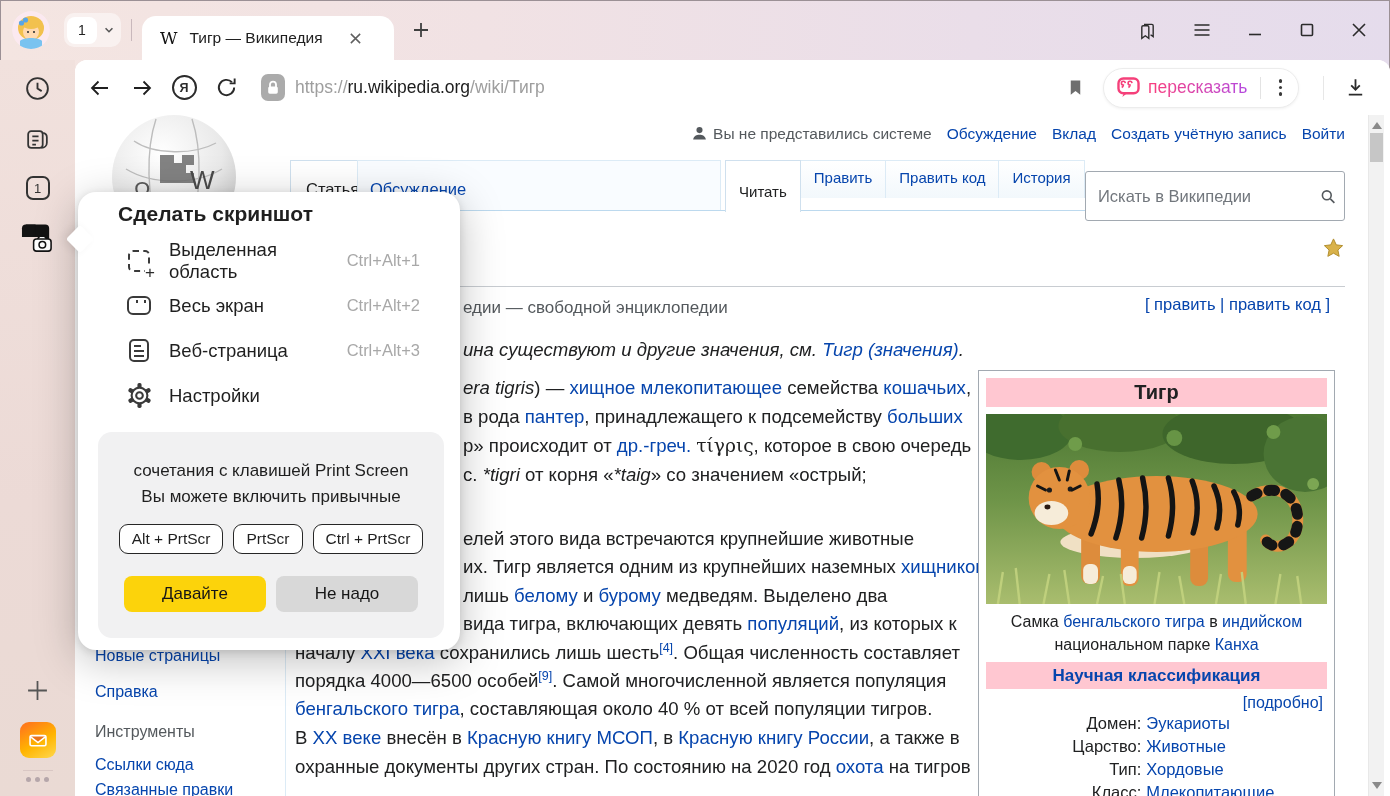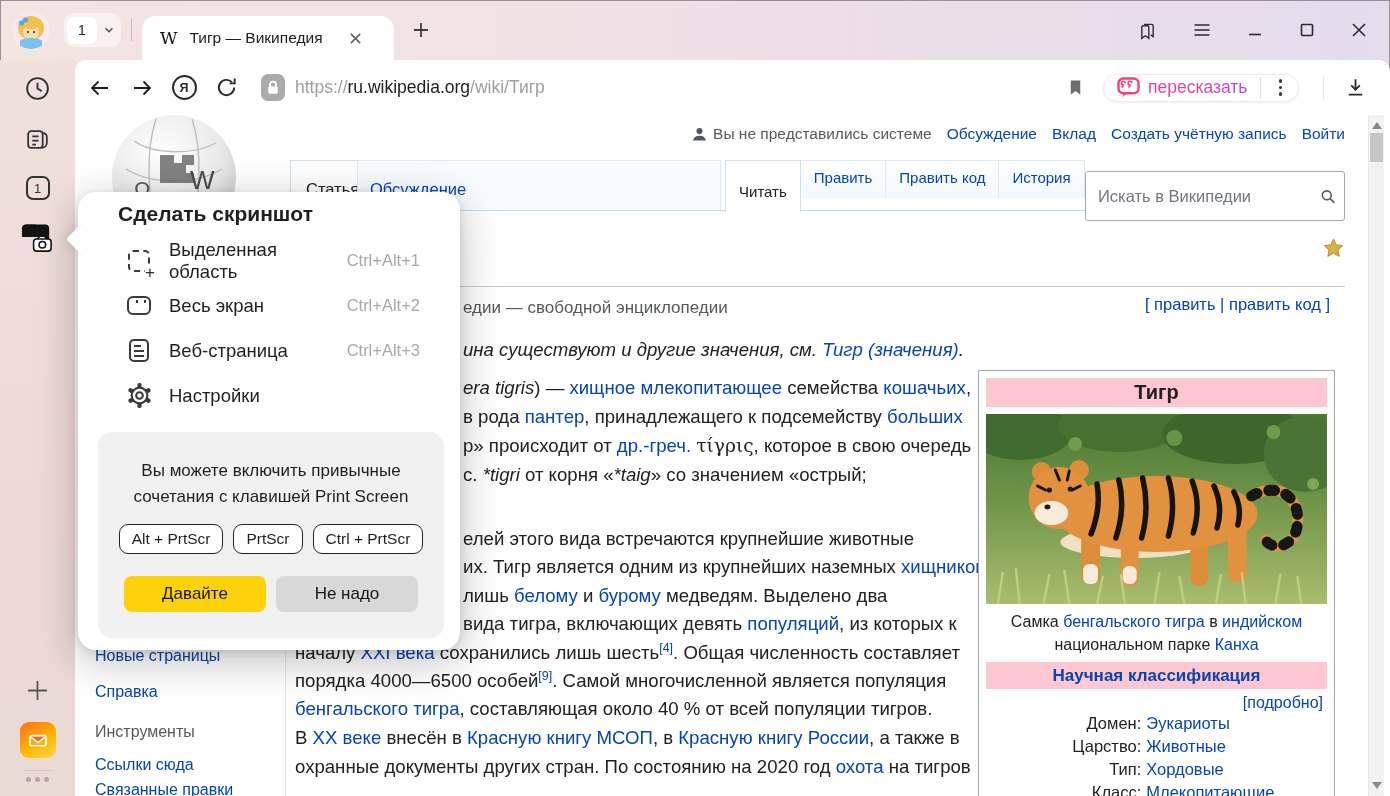--- a/index.html
+++ b/index.html
@@ -39,33 +39,33 @@
   
   .toolbar{height:55px;display:flex;align-items:center;padding:0 14px 0 4px;background:#fff;}
   .nav-ic{width:42px;height:40px;}
   .ya-circle{width:25px;height:25px;border:2px solid #2b2b2b;border-radius:50%;display:flex;
     align-items:center;justify-content:center;font-size:12.5px;font-weight:bold;color:#2b2b2b;}
   .lock-badge{width:24px;height:27px;border-radius:7px;background:#ababab;display:flex;
     align-items:center;justify-content:center;margin:0 10px 0 14px;}
   .url{font-size:17.5px;white-space:nowrap;}
   .url .dim{color:#9e9e9e;} .url .host{color:#1d1d1d;}
   .tb-right{margin-left:auto;display:flex;align-items:center;}
-  .retell-pill{display:flex;align-items:center;height:28px;border:1px solid #ececec;border-radius:20px;
+  .retell-pill{display:flex;align-items:center;height:40px;border:1px solid #ececec;border-radius:20px;
     padding:0 6px 0 13px;box-shadow:0 1px 3px rgba(0,0,0,.06);margin:0 14px 0 18px;background:#fff;}
   .retell-txt{font-size:17.5px;margin-left:8px;font-weight:500;
     background:linear-gradient(90deg,#fb3e7c,#b44ae0);-webkit-background-clip:text;background-clip:text;color:transparent;}
   .pill-div{width:1px;height:22px;background:#e3e3e3;margin:0 8px 0 12px;}
   .vdots{display:flex;flex-direction:column;gap:3px;padding:6px 10px;}
   .vdots i{width:3.5px;height:3.5px;border-radius:50%;background:#3a3a3a;}
   .tb-sep{width:1px;height:24px;background:#e7e7e7;margin:0 10px;}
   
   .webview{position:relative;flex:1;background:#fff;overflow:hidden;}
   .wk-userlinks{position:absolute;top:10px;right:45px;display:flex;align-items:center;gap:15px;
     font-size:15.5px;white-space:nowrap;}
-  .wk-userlinks .note{color:#54595d;display:flex;align-items:flex-end;gap:5px;}
+  .wk-userlinks .note{color:#54595d;display:flex;align-items:flex-start;gap:5px;}
   .wlink{color:#0645ad;cursor:pointer;}
   .wk-logo{position:absolute;left:33px;top:-4px;width:132px;height:132px;}
   .pgtab{position:absolute;top:45px;height:51px;display:flex;align-items:flex-end;font-size:16.5px;}
   .pgtab-art{left:215px;background:#fff;border:1px solid #cfe0ee;border-bottom:none;padding:0 15px 12px;color:#202122;}
   .pgtab-strip{left:282px;width:364px;background:#f9fcff;border:1px solid #dcebf6;border-bottom:none;padding:0 0 12px 12px;}
   .viewtabs{position:absolute;left:650px;top:45px;height:38px;display:flex;font-size:15px;}
   .vtab{display:flex;align-items:flex-end;padding:0 13px 12px;background:linear-gradient(#ffffff,#f2f8fc);
     border-top:1px solid #dcebf6;border-right:1px solid #dcebf6;color:#0645ad;cursor:pointer;white-space:nowrap;}
   .vtab.active{background:#fff;border:1px solid #cfe0ee;border-bottom:none;color:#202122;height:52px;z-index:2;}
   .wk-tabline{position:absolute;left:215px;top:95px;width:1030px;height:1px;background:#bcd9ee;}
@@ -556,22 +556,22 @@
           </g>
           <circle cx="13" cy="13" r="7.6" fill="#fff" stroke="#3a3a3a" stroke-width="2"></circle>
           <circle cx="13" cy="13" r="3.2" fill="#fff" stroke="#3a3a3a" stroke-width="2"></circle>
         </svg>
       </span>
       <span class="lab">Настройки</span>
       <span class="sc"></span>
     </div>
 
     <div class="p-panel">
+      <div class="txt">сочетания с клавишей Print Screen</div>
       <div class="txt">Вы можете включить привычные</div>
-      <div class="txt">сочетания с клавишей Print Screen</div>
       <div class="p-keys">
         <span class="keycap">Alt + PrtScr</span>
         <span class="keycap">PrtScr</span>
         <span class="keycap">Ctrl + PrtScr</span>
       </div>
       <div class="p-btns">
         <button class="btn-yes">Давайте</button>
         <button class="btn-no">Не надо</button>
       </div>
     </div>

